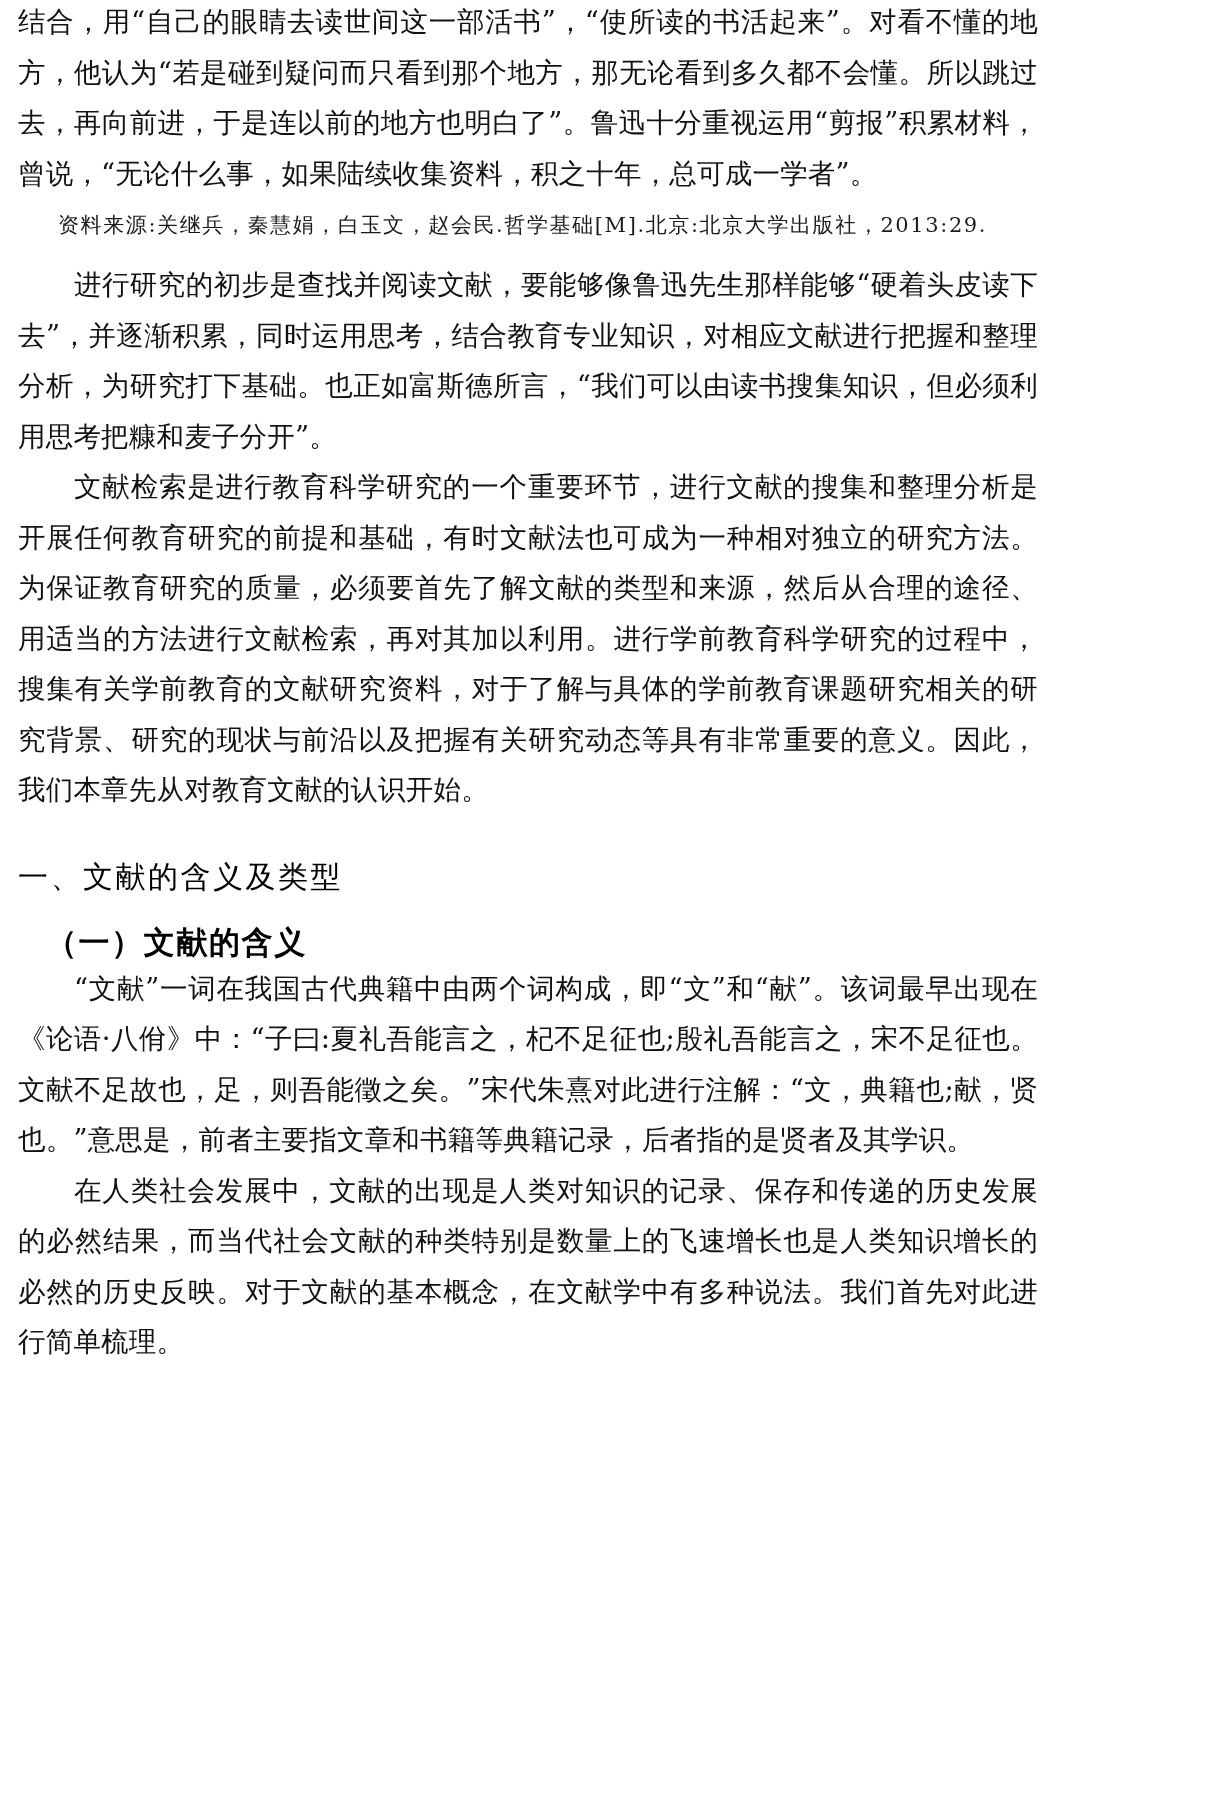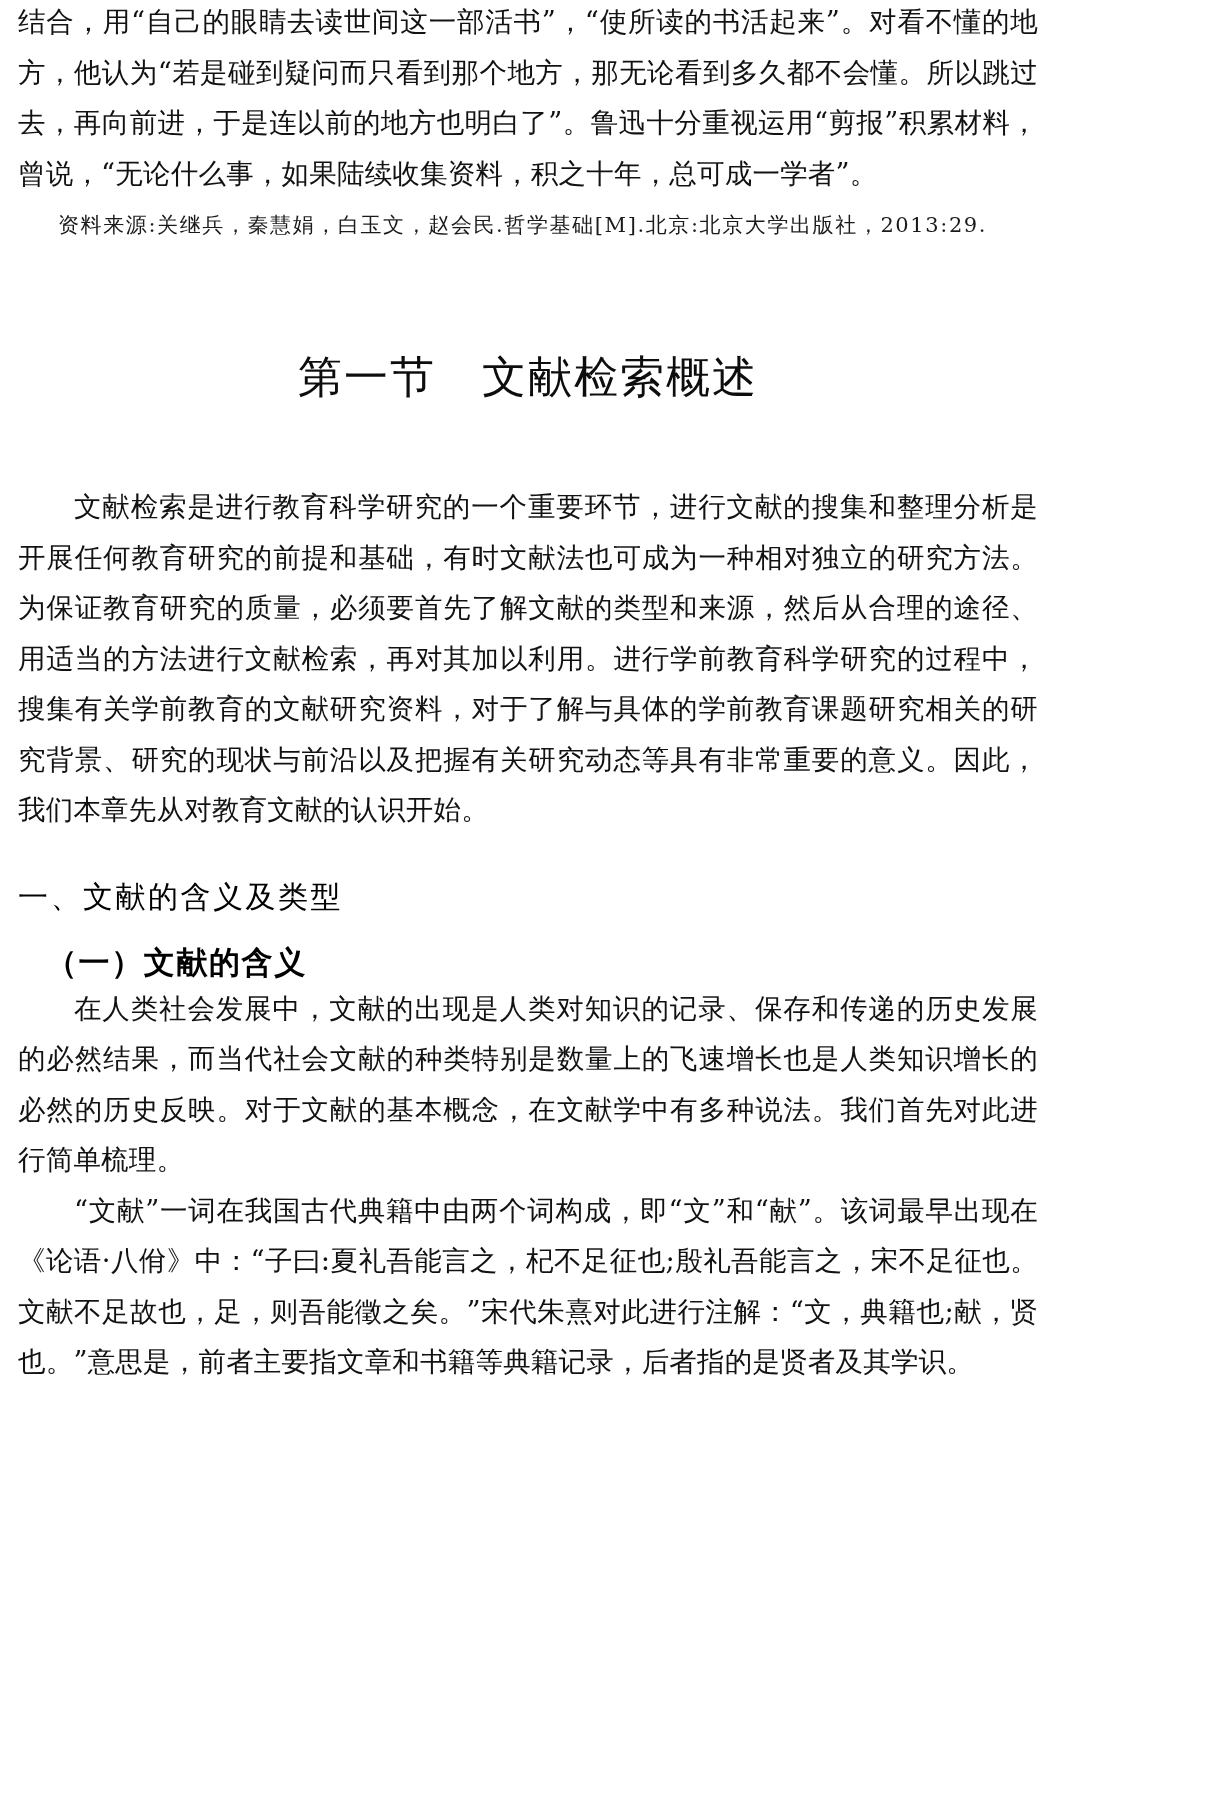--- a/index.html
+++ b/index.html
@@ -113,30 +113,28 @@
 
 <div id="page">
   <div class="content">
 
     <p class="para cont block-top">结合，用“自己的眼睛去读世间这一部活书”，“使所读的书活起来”。对看不懂的地方，他认为“若是碰到疑问而只看到那个地方，那无论看到多久都不会懂。所以跳过去，再向前进，于是连以前的地方也明白了”。鲁迅十分重视运用“剪报”积累材料，曾说，“无论什么事，如果陆续收集资料，积之十年，总可成一学者”。</p>
 
     <p class="source-line">资料来源:关继兵，秦慧娟，白玉文，赵会民.哲学基础[M].北京:北京大学出版社，2013:29.</p>
 
     <div class="spacer-after-para"></div>
 
+    <p class="para indent">进行研究的初步是查找并阅读文献，要能够像鲁迅先生那样能够“硬着头皮读下去”，并逐渐积累，同时运用思考，结合教育专业知识，对相应文献进行把握和整理分析，为研究打下基础。也正如富斯德所言，“我们可以由读书搜集知识，但必须利用思考把糠和麦子分开”。</p>
 
-    <div class="title-wrap">
-      <h1 class="section-title"><span>第一节</span><span class="title-gap"></span><span>文献检索概述</span></h1>
-    </div>
 
     <p class="para indent">文献检索是进行教育科学研究的一个重要环节，进行文献的搜集和整理分析是开展任何教育研究的前提和基础，有时文献法也可成为一种相对独立的研究方法。为保证教育研究的质量，必须要首先了解文献的类型和来源，然后从合理的途径、用适当的方法进行文献检索，再对其加以利用。进行学前教育科学研究的过程中，搜集有关学前教育的文献研究资料，对于了解与具体的学前教育课题研究相关的研究背景、研究的现状与前沿以及把握有关研究动态等具有非常重要的意义。因此，我们本章先从对教育文献的认识开始。</p>
 
     <h2 class="h-level1">一、文献的含义及类型</h2>
 
     <h3 class="h-level2">（一）文献的含义</h3>
 
+    <p class="para indent">“文献”一词在我国古代典籍中由两个词构成，即“文”和“献”。该词最早出现在《论语·八佾》中：“子曰:夏礼吾能言之，杞不足征也;殷礼吾能言之，宋不足征也。文献不足故也，足，则吾能徵之矣。”宋代朱熹对此进行注解：“文，典籍也;献，贤也。”意思是，前者主要指文章和书籍等典籍记录，后者指的是贤者及其学识。</p>
+
     <p class="para indent">在人类社会发展中，文献的出现是人类对知识的记录、保存和传递的历史发展的必然结果，而当代社会文献的种类特别是数量上的飞速增长也是人类知识增长的必然的历史反映。对于文献的基本概念，在文献学中有多种说法。我们首先对此进行简单梳理。</p>
-
-    <p class="para indent">“文献”一词在我国古代典籍中由两个词构成，即“文”和“献”。该词最早出现在《论语·八佾》中：“子曰:夏礼吾能言之，杞不足征也;殷礼吾能言之，宋不足征也。文献不足故也，足，则吾能徵之矣。”宋代朱熹对此进行注解：“文，典籍也;献，贤也。”意思是，前者主要指文章和书籍等典籍记录，后者指的是贤者及其学识。</p>
 
 
   </div>
 </div>
 
 </body></html>

